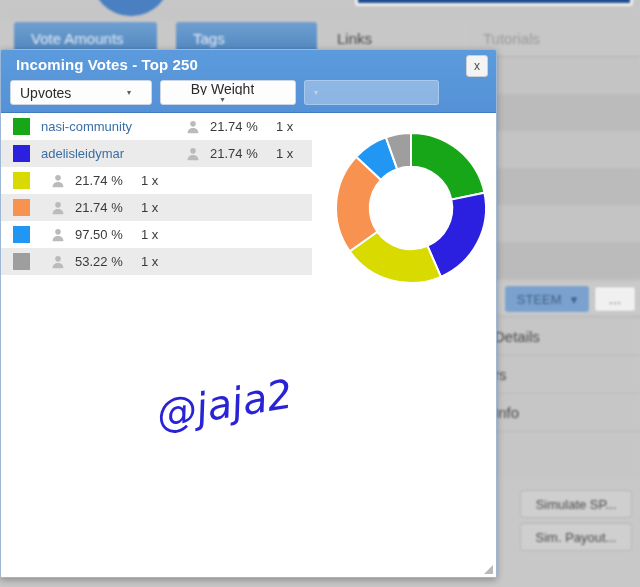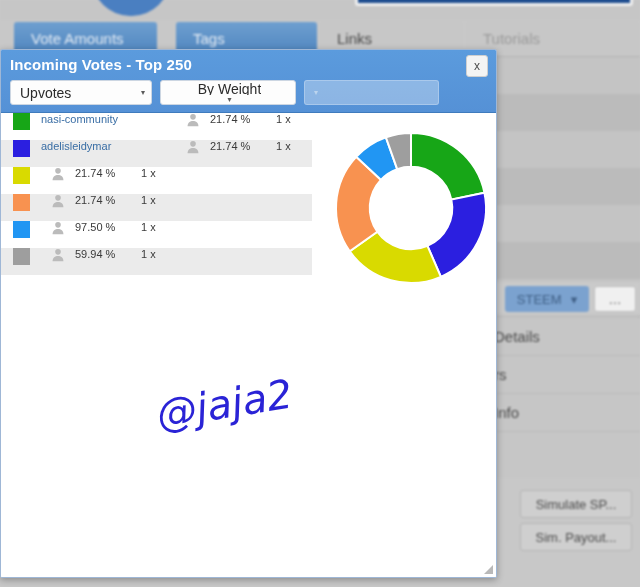--- a/index.html
+++ b/index.html
@@ -91,59 +91,59 @@
     box-shadow: 0 2px 7px rgba(0,0,0,0.30);
     overflow: hidden;
   }
   .dlg-header {
     position: relative;
     height: 63px;
     background: linear-gradient(#5b9bdd, #5591d6);
     border-bottom: 1px solid #3f7bbd;
   }
   .dlg-title {
-    position: absolute; left: 9px; top: 6px;
+    position: absolute; left: 15px; top: 6px;
     color: #ffffff; font-size: 15px; font-weight: bold;
     letter-spacing: .1px;
   }
   .dlg-close {
     position: absolute; right: 8px; top: 5px;
     width: 22px; height: 22px;
     background: #f4f4f4; border: 1px solid #cfcfcf; border-radius: 3px;
     color: #4d4d4d; font-size: 12px;
     display: flex; align-items: center; justify-content: center;
     cursor: pointer;
   }
   .dlg-controls { position: absolute; left: 9px; top: 30px; display: flex; gap: 8px; }
   .ddl {
     height: 25px; background: #fdfdfd;
     border: 1px solid #ccd6e2; border-radius: 3px;
     display: flex; align-items: center;
     font-size: 14px; color: #2b2b2b;
-    padding: 0 6px 0 9px;
+    padding: 0 20px 0 9px;
     cursor: pointer;
   }
   .ddl.w1 { width: 142px; }
   .ddl.w2 { width: 136px; flex-direction: column; }
   .ddl.disabled {
     background: rgba(255,255,255,0.32);
     border-color: rgba(255,255,255,0.25);
     color: #bcd4ee; width: 135px; cursor: default;
   }
   .ddl .lbl { flex: 1; white-space: nowrap; overflow: hidden; }
   .ddl .caret { font-size: 8px; color: #5a5a5a; }
   .ddl.disabled .caret { color: #bcd4ee; }
 
   .dlg-body { position: relative; height: 465px; background: #ffffff; }
 
   
   .vtable { position: absolute; left: 0; top: 0; width: 311px; }
   .vrow {
-    display: flex; align-items: flex-start; height: 27px;
-    font-size: 11px;
+    display: flex; align-items: center; height: 27px;
+    font-size: 13px;
   }
   .vrow.odd { background: #ffffff; }
   .vrow.even { background: #ebebeb; }
   .sw-cell { width: 40px; display: flex; justify-content: center; }
   .swatch { width: 17px; height: 17px; }
   .vname { flex: 1; color: #3a6ea5; white-space: nowrap; overflow: hidden; }
   .vicon { width: 34px; display: flex; justify-content: center; align-items: center; }
   .vpct { width: 66px; color: #3a3a3a; }
   .vmul { width: 36px; color: #3a3a3a; }
 
@@ -333,21 +333,21 @@
         <div class="vrow even">
           <div class="sw-cell">
             <div class="swatch" style="background:#9e9e9e"></div>
           </div>
           <div class="vicon">
             <svg class="person" width="14" height="14" viewBox="0 0 16 16">
                 <circle cx="8" cy="4.4" r="3.2" fill="#bbbbbb"></circle>
                 <path d="M1.8 15c0-3.6 2.8-5.8 6.2-5.8S14.2 11.4 14.2 15z" fill="#bbbbbb"></path>
               </svg>
           </div>
-          <div class="vpct">59.94 %</div>
+          <div class="vpct">53.22 %</div>
           <div class="vmul">1 x</div>
         </div>
       </div>
 
       <div class="donut-wrap">
         <svg id="donut" width="160" height="160" viewBox="0 0 160 160">
             <path d="M 80 5 A 75 75 0 0 1 153.43214017428903 64.74481106562209 L 120.38767709585898 71.60964608609214 A 41.25 41.25 0 0 0 80 38.75 Z" fill="#17a617" stroke="#ffffff" stroke-width="2"></path>
             <path d="M 153.43214017428903 64.74481106562209 A 75 75 0 0 1 109.87256459238672 148.7941122820382 L 96.4299105258127 117.83676175512102 A 41.25 41.25 0 0 0 120.38767709585898 71.60964608609214 Z" fill="#2b1fe0" stroke="#ffffff" stroke-width="2"></path>
             <path d="M 109.87256459238672 148.7941122820382 A 75 75 0 0 1 18.72016960734478 123.24098041265265 L 46.29609328403963 103.78253922695895 A 41.25 41.25 0 0 0 96.4299105258127 117.83676175512102 Z" fill="#d9da00" stroke="#ffffff" stroke-width="2"></path>
             <path d="M 18.72016960734478 123.24098041265265 A 75 75 0 0 1 25.198491660770884 28.79653640870179 L 49.85917041342398 51.838095024785986 A 41.25 41.25 0 0 0 46.29609328403963 103.78253922695895 Z" fill="#f89250" stroke="#ffffff" stroke-width="2"></path>

